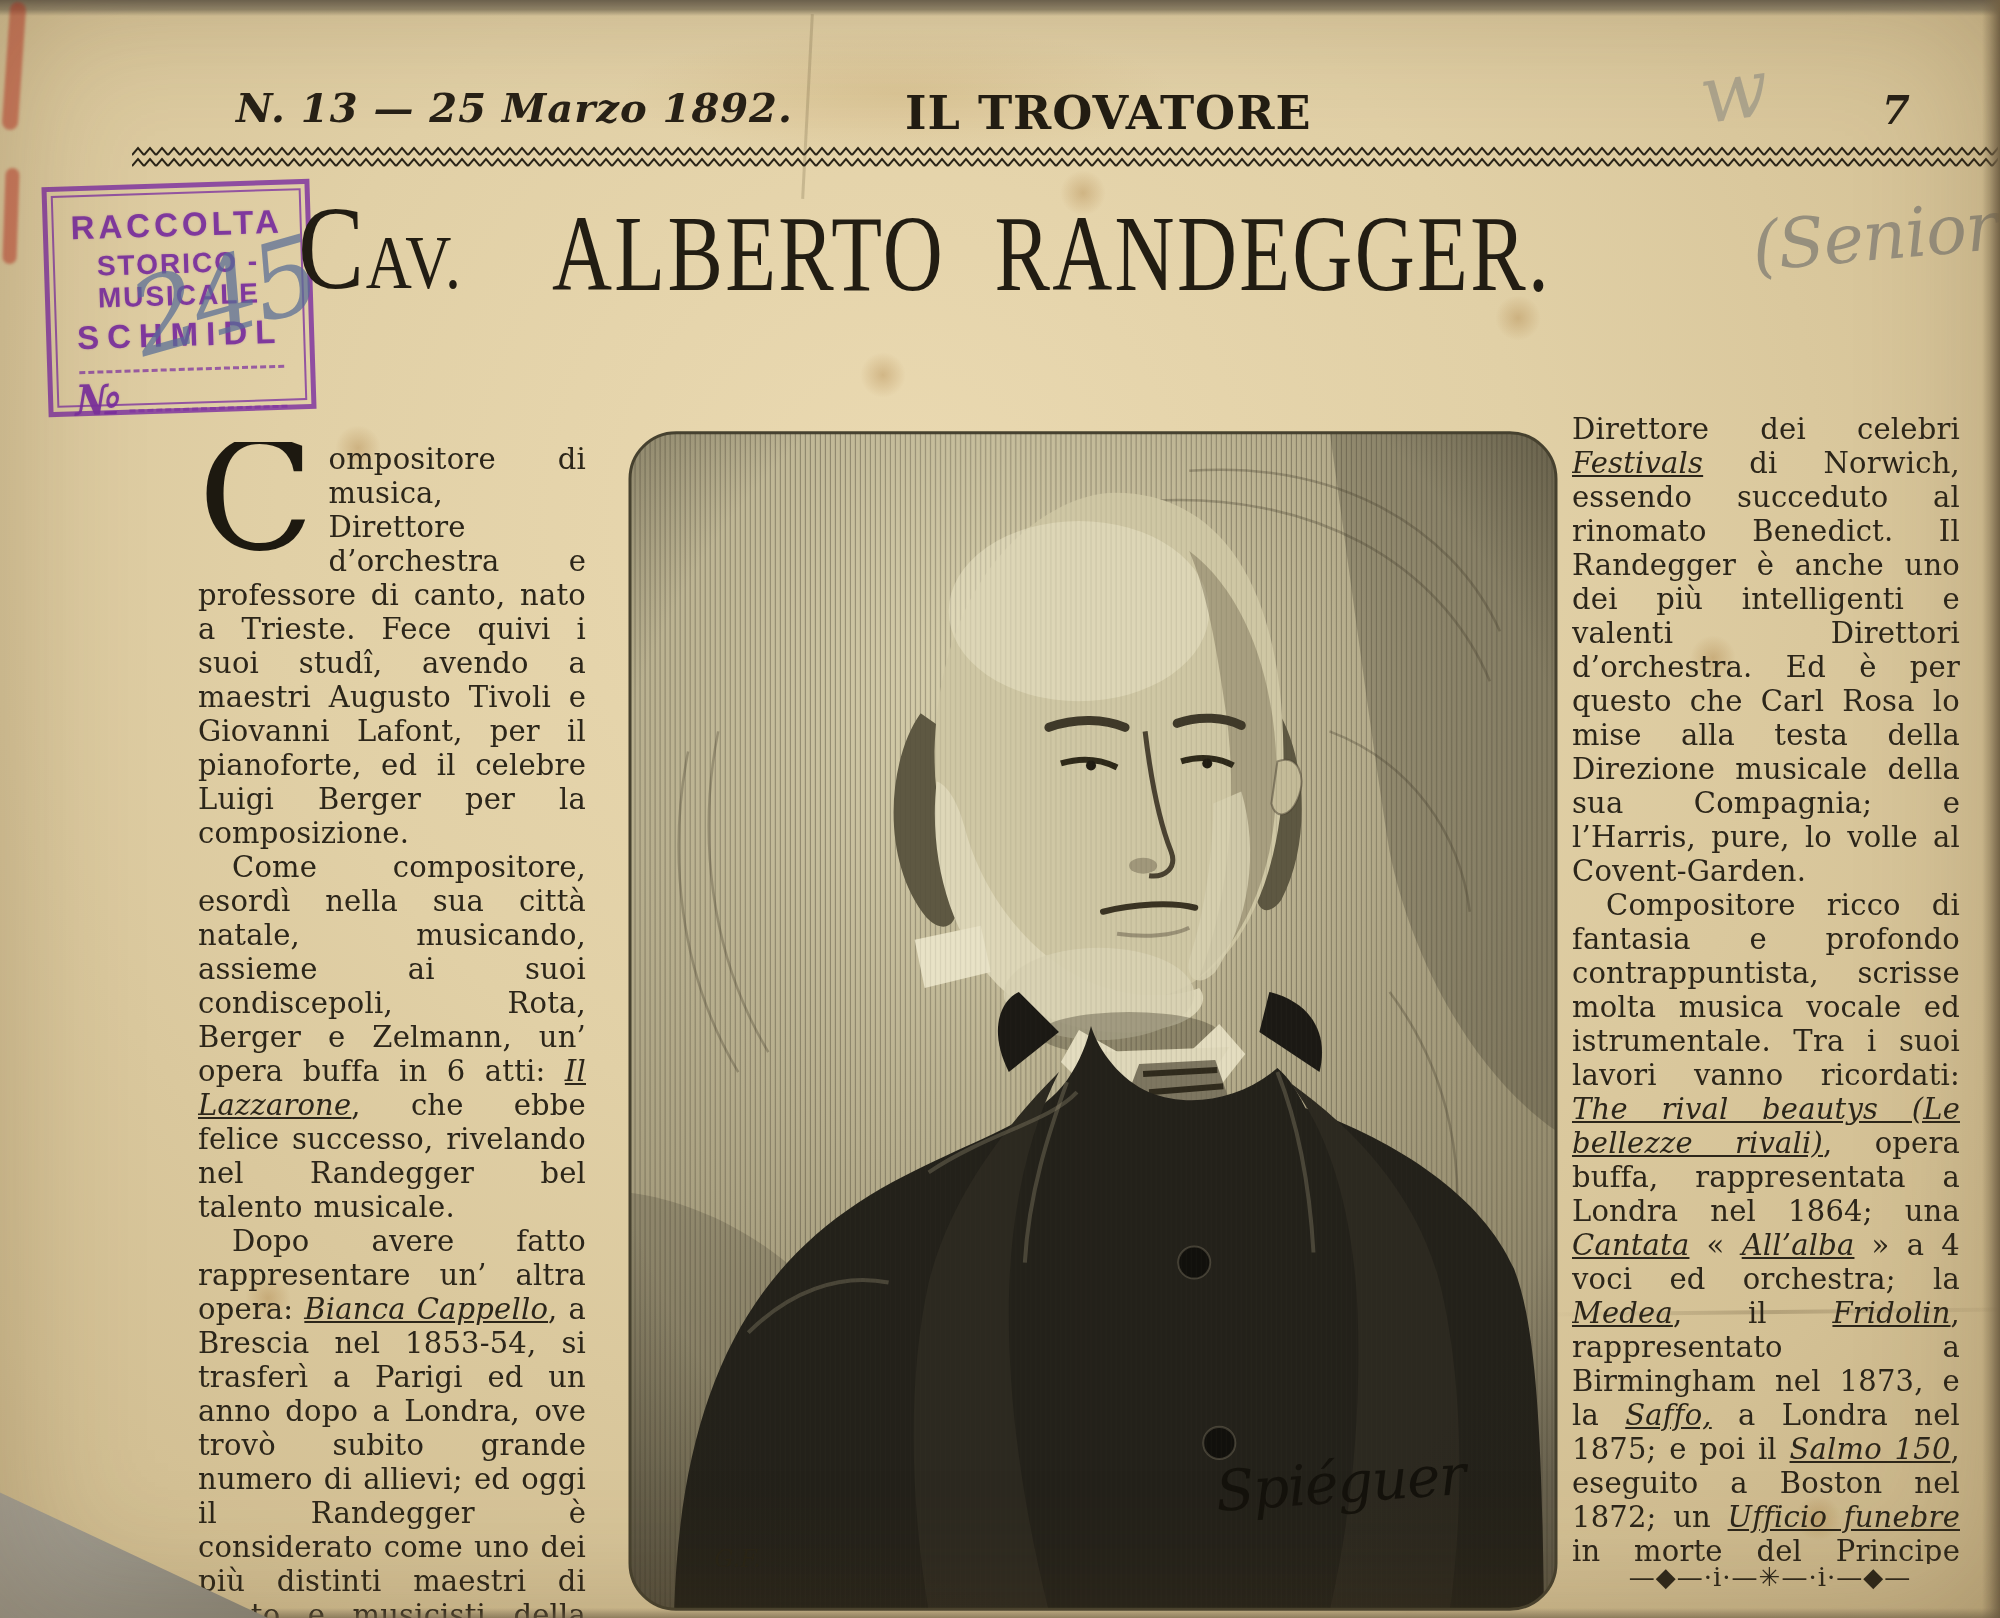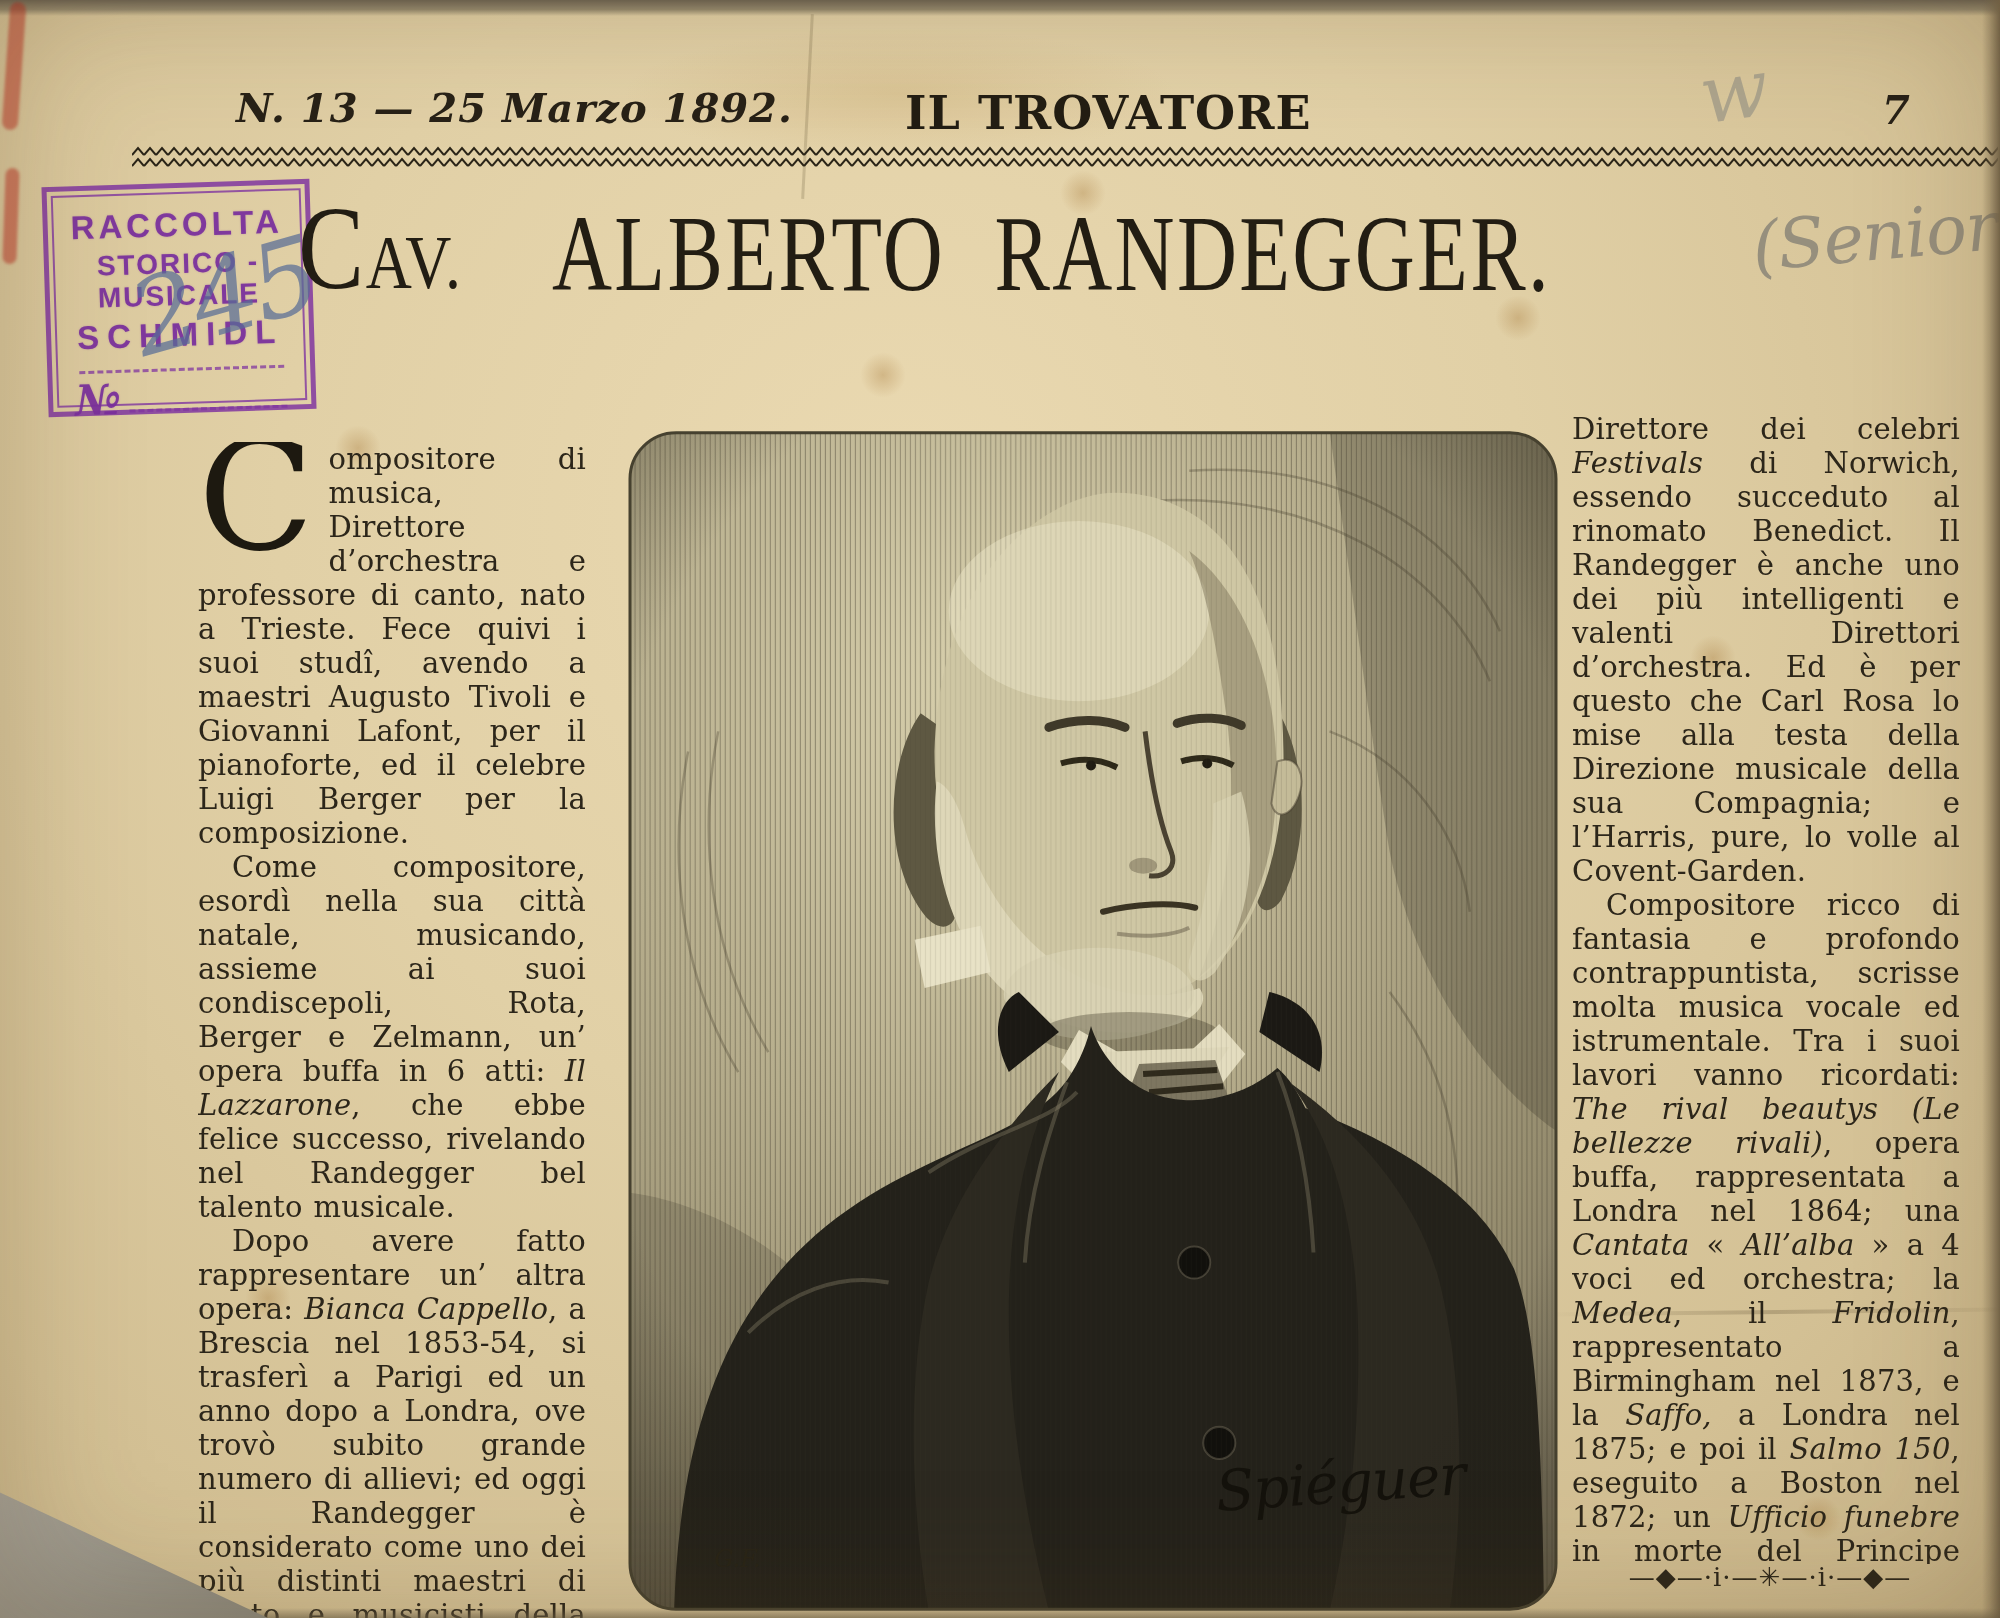--- a/index.html
+++ b/index.html
@@ -59,21 +59,21 @@
     transform:scaleX(.77);transform-origin:left bottom;white-space:nowrap;}
   .seniore{position:absolute;left:1752px;top:200px;font:italic 400 68px/1 "DejaVu Serif",serif;
     color:#8f897a;transform:rotate(-5deg);letter-spacing:-1px;opacity:.9;}
   
   .col{position:absolute;width:388px;color:#2c261a;font-size:29px;line-height:34px;
     text-align:justify;overflow:hidden;letter-spacing:.2px;word-spacing:1.5px;}
   .col-left{left:198px;top:442px;height:1176px;}
   .col-right{left:1572px;top:412px;height:1152px;}
   p.para{margin:0;}
   p.ind{text-indent:34px;}
-  .it{font-style:italic;}
+  .it{font-style:italic;text-decoration:underline;}
   .dropcap{float:left;font-size:152px;line-height:102px;margin:4px 14px 0 0;color:#1d1910;}
   .ornament{position:absolute;left:1620px;top:1562px;width:300px;text-align:center;
     font-size:26px;color:#2c261a;letter-spacing:1px;}
   
   .portrait{position:absolute;left:628px;top:430px;width:930px;height:1182px;}
 </style>
 </head>
 <body>
 
 <div class="page">

